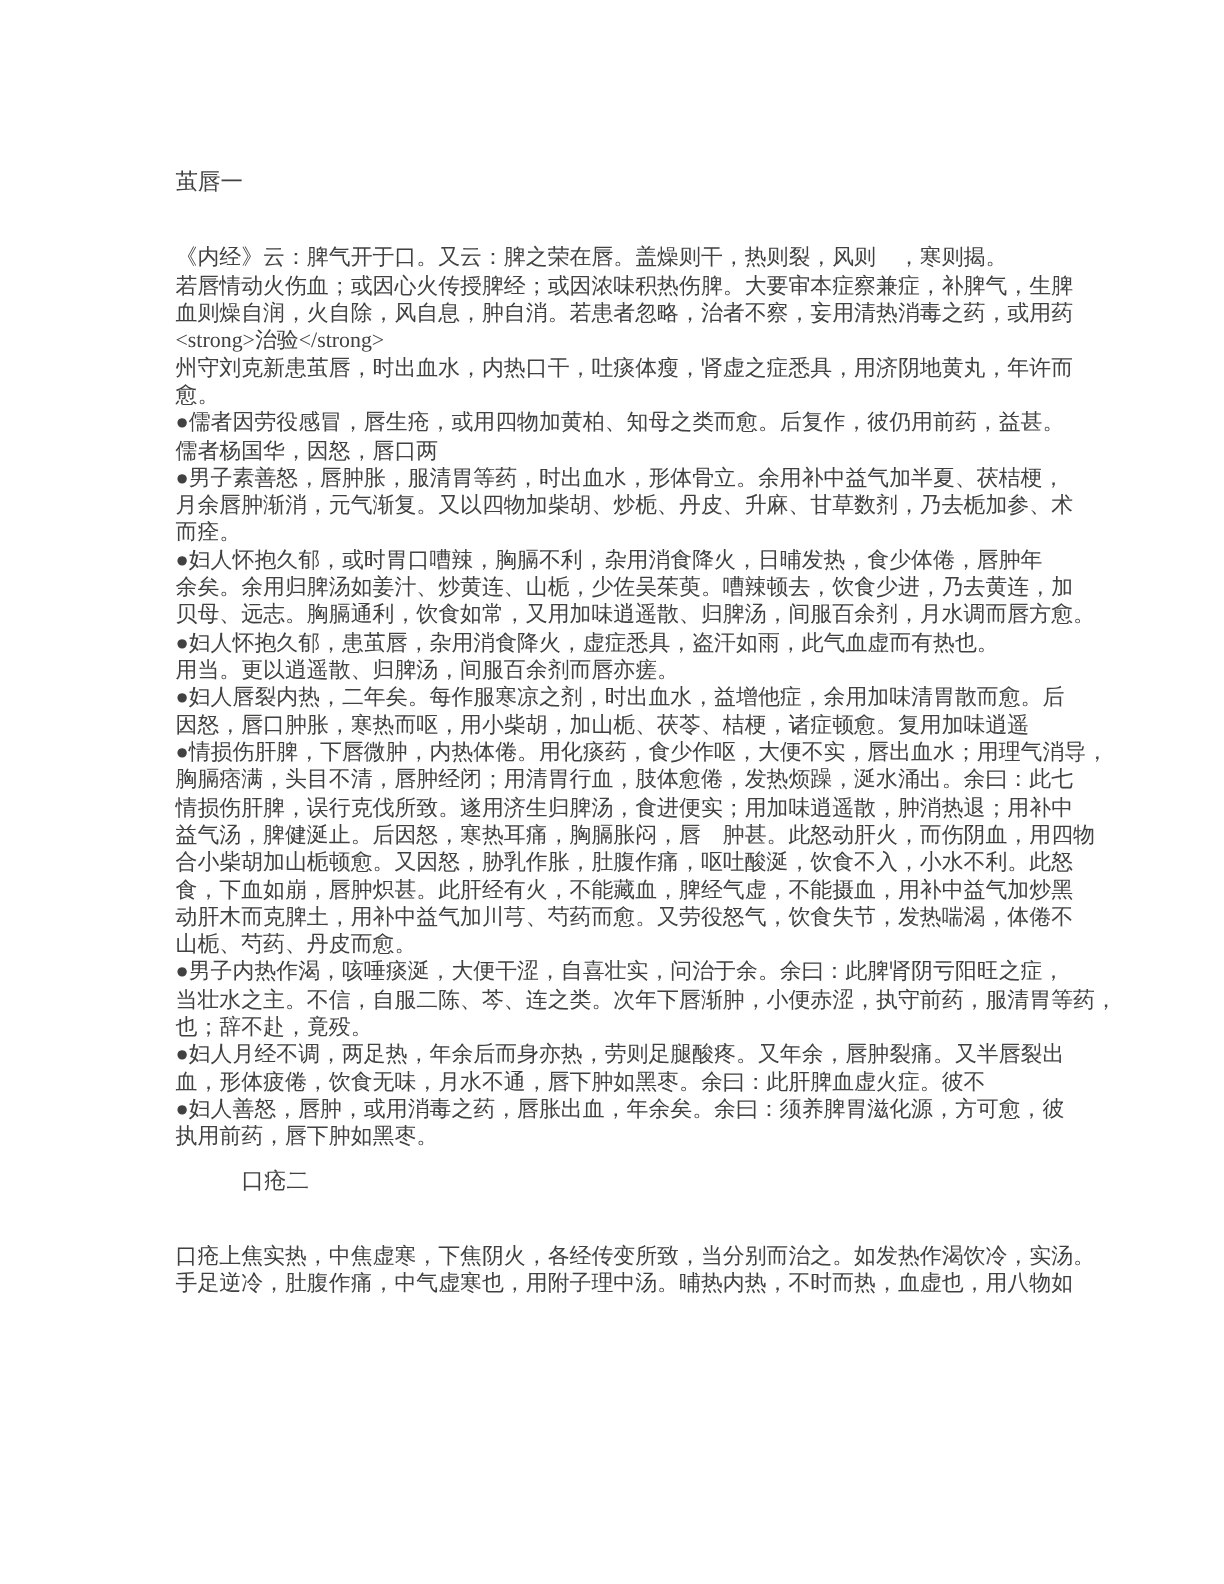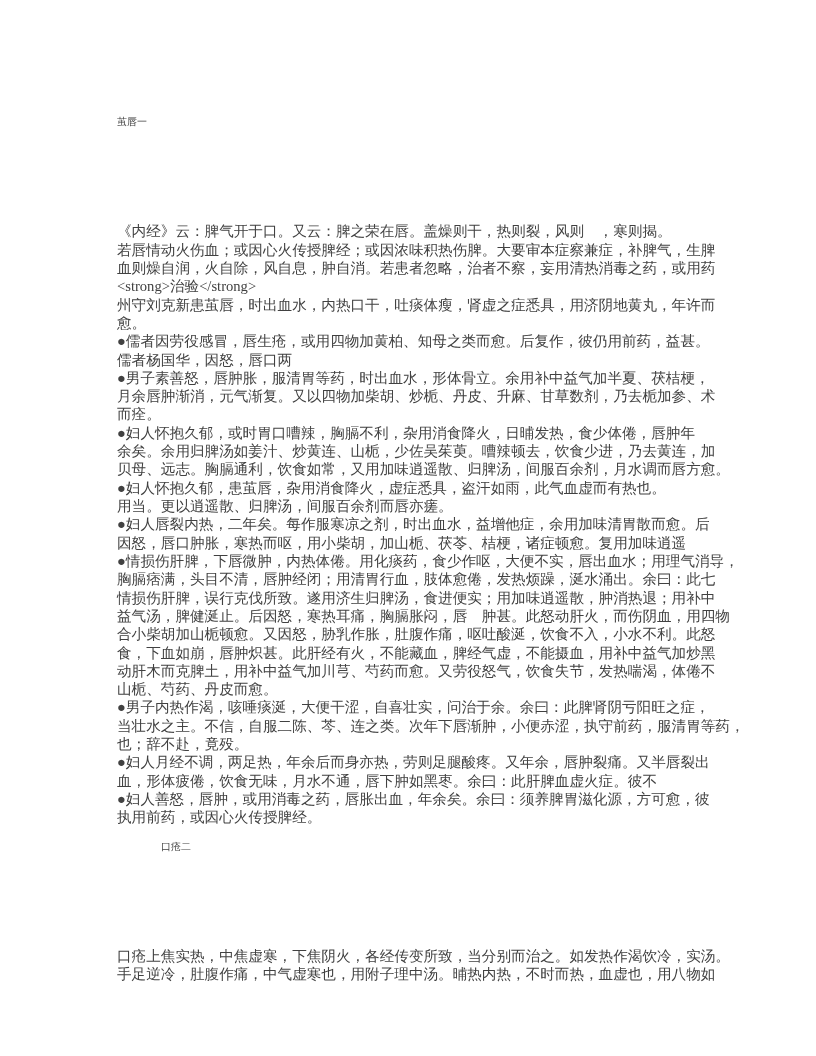--- a/index.html
+++ b/index.html
@@ -13,31 +13,31 @@
     height: 1056px;
     margin: 0 auto;
     background: #ffffff;
     box-sizing: border-box;
     padding: 113px 108px 0 117px;
     overflow: hidden;
     font-family: "Liberation Serif", "DejaVu Serif", serif;
     color: #414141;
   }
   .heading {
-    font-size: 10px;
+    font-size: 15px;
     line-height: 18.31px;
     white-space: pre;
     font-family: Liberation Serif, serif;
   }
   section + section .heading {
     margin-top: 11px;
     margin-left: 44px;
   }
   .section-body {
-    margin-top: 91px;
+    margin-top: 32px;
   }
   .line {
     font-size: 14.6px;
     line-height: 18.31px;
     white-space: pre;
   }
 </style>
 </head>
 <body>
 
@@ -71,21 +71,21 @@
           <div class="line">合小柴胡加山栀顿愈。又因怒，胁乳作胀，肚腹作痛，呕吐酸涎，饮食不入，小水不利。此怒</div>
           <div class="line">食，下血如崩，唇肿炽甚。此肝经有火，不能藏血，脾经气虚，不能摄血，用补中益气加炒黑</div>
           <div class="line">动肝木而克脾土，用补中益气加川芎、芍药而愈。又劳役怒气，饮食失节，发热喘渴，体倦不</div>
           <div class="line">山栀、芍药、丹皮而愈。</div>
           <div class="line">●男子内热作渴，咳唾痰涎，大便干涩，自喜壮实，问治于余。余曰：此脾肾阴亏阳旺之症，</div>
           <div class="line">当壮水之主。不信，自服二陈、芩、连之类。次年下唇渐肿，小便赤涩，执守前药，服清胃等药，</div>
           <div class="line">也；辞不赴，竟殁。</div>
           <div class="line">●妇人月经不调，两足热，年余后而身亦热，劳则足腿酸疼。又年余，唇肿裂痛。又半唇裂出</div>
           <div class="line">血，形体疲倦，饮食无味，月水不通，唇下肿如黑枣。余曰：此肝脾血虚火症。彼不</div>
           <div class="line">●妇人善怒，唇肿，或用消毒之药，唇胀出血，年余矣。余曰：须养脾胃滋化源，方可愈，彼</div>
-          <div class="line">执用前药，或因心火传授脾经。</div>
+          <div class="line">执用前药，唇下肿如黑枣。</div>
         </div>
       </section>
       <section>
         <div class="heading">口疮二</div>
         <div class="section-body">
           <div class="line">口疮上焦实热，中焦虚寒，下焦阴火，各经传变所致，当分别而治之。如发热作渴饮冷，实汤。</div>
           <div class="line">手足逆冷，肚腹作痛，中气虚寒也，用附子理中汤。晡热内热，不时而热，血虚也，用八物如</div>
         </div>
       </section>
     </div>

